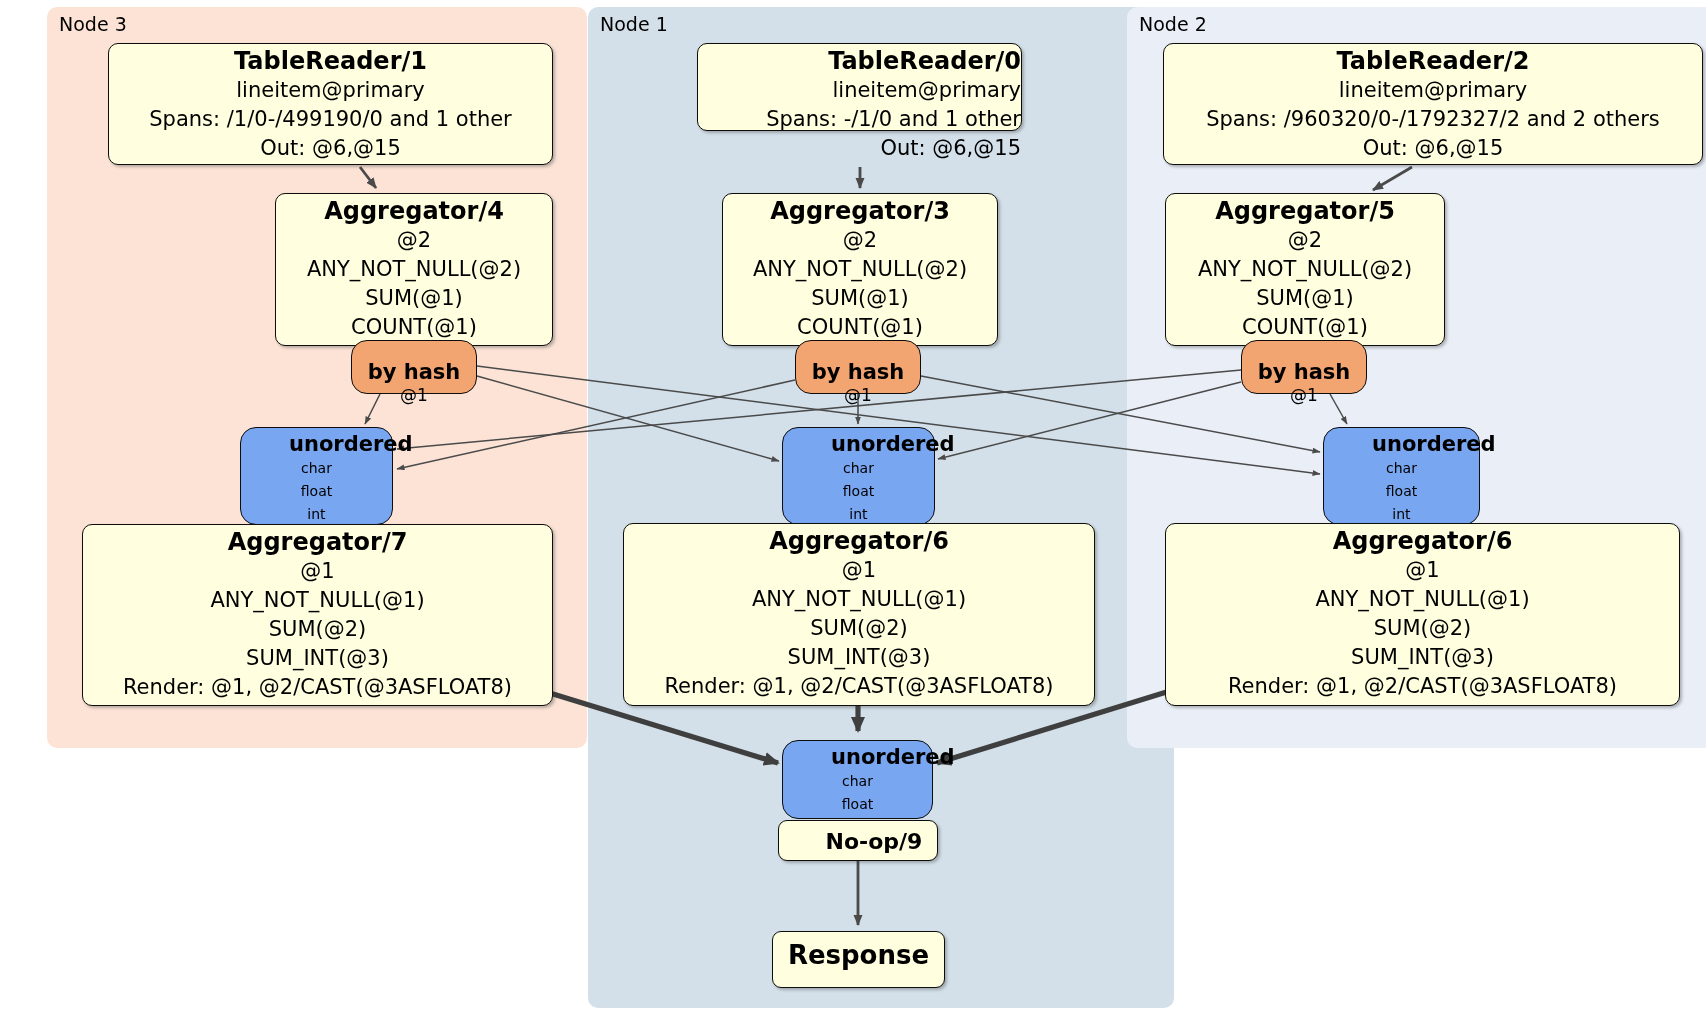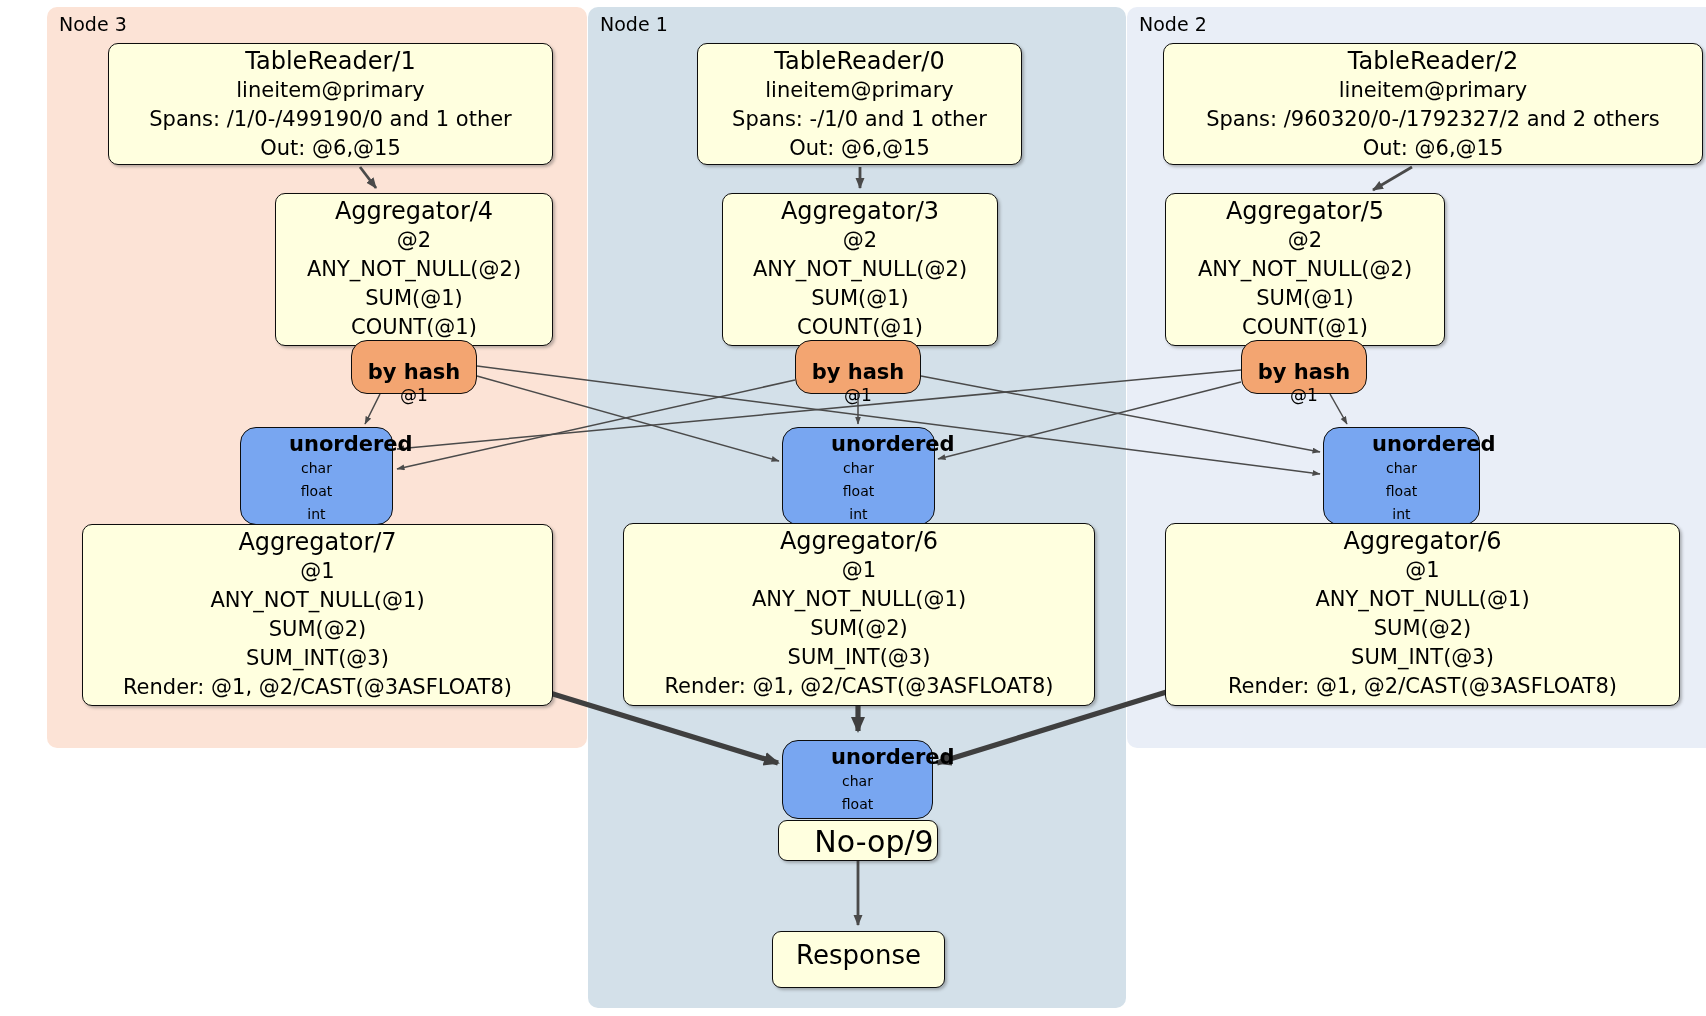--- a/index.html
+++ b/index.html
@@ -8,63 +8,63 @@
     width:1706px;height:1016px;
     background:#ffffff;
     font-family:"DejaVu Sans","Liberation Sans",sans-serif;
     color:#000;
     overflow:hidden;
     margin-left:40px;
   }
   
   .panel{position:absolute;border-radius:10px;}
   #p-node3{left:7px;top:7px;width:540px;height:741px;background:#fce3d6;}
-  #p-node1{left:548px;top:7px;width:538px;height:1001px;background:#d3e0e9;}
+  #p-node1{left:548px;top:7px;width:538px;height:1001px;background:#d3e0e9;padding-left:48px;}
   #p-node2{left:1087px;top:7px;width:611px;height:741px;background:#e9eef7;}
   .panel-label{position:absolute;top:5px;left:12px;font-size:19px;line-height:24px;}
   
   svg.edges{position:absolute;left:0;top:0;pointer-events:none;}
   .et{stroke:#4a4a4a;stroke-width:1.5px;fill:none;}
   .em{stroke:#4a4a4a;stroke-width:2.8px;fill:none;}
   .eb{stroke:#3f3f3f;stroke-width:5.2px;fill:none;}
   
   .box{position:absolute;box-sizing:border-box;text-align:center;border:1.6px solid #0d0d0d;}
   .ybox{background:#ffffdf;border-radius:10px;box-shadow:2px 2px 3px rgba(60,60,60,.35);padding-top:3px;}
-  .box-title{font-size:24px;font-weight:normal;line-height:29px;white-space:nowrap;}
+  .box-title{font-size:24px;font-weight:bold;line-height:29px;white-space:nowrap;}
   .box-line{font-size:21px;line-height:29px;white-space:nowrap;}
   .router{background:#f3a571;border-radius:16px;padding-top:18px;}
   .router .r-title{font-size:21px;font-weight:bold;line-height:26px;}
   .router .r-line{font-size:17px;line-height:21px;}
   .sync{background:#78a6f1;border-radius:16px;padding-top:3px;}
   .sync .s-title{font-size:21px;font-weight:bold;line-height:26px;padding-left:48px;}
   .sync .s-line{font-size:14px;line-height:23px;}
   
   #tr1{left:68px;top:43px;width:445px;height:122px;}
-  #tr0{left:657px;top:43px;width:325px;height:122px;}
+  #tr0{left:657px;top:43px;width:325px;height:88px;text-align:right;}
   #tr2{left:1123px;top:43px;width:540px;height:122px;}
   
   #agg4{left:235px;top:193px;width:278px;height:153px;}
   #agg3{left:682px;top:193px;width:276px;height:153px;}
   #agg5{left:1125px;top:193px;width:280px;height:153px;}
   
   #bh-l{left:311px;top:340px;width:126px;height:54px;}
   #bh-m{left:755px;top:340px;width:126px;height:54px;}
   #bh-r{left:1201px;top:340px;width:126px;height:54px;}
   
   #un-l{left:200px;top:427px;width:153px;height:98px;}
   #un-m{left:742px;top:427px;width:153px;height:98px;}
   #un-r{left:1283px;top:427px;width:157px;height:98px;}
   
   #agg7{left:42px;top:524px;width:471px;height:182px;}
   #agg6{left:583px;top:523px;width:472px;height:183px;}
   #agg8{left:1125px;top:523px;width:515px;height:183px;}
   
   #un-f{left:742px;top:740px;width:151px;height:79px;}
   #noop{left:738px;top:820px;width:160px;height:41px;border-radius:9px;}
-  #noop .box-title{font-size:30px;line-height:36px;padding-left:32px;}
+  #noop .box-title{font-size:22px;line-height:36px;padding-left:32px;}
   #resp{left:732px;top:931px;width:173px;height:57px;border-radius:9px;}
   #resp .box-title{font-size:26px;line-height:40px;}
 </style>
 </head>
 <body>
 
 <div class="canvas">
 
   <div class="panel" id="p-node3">
     <div class="panel-label">Node 3</div>

